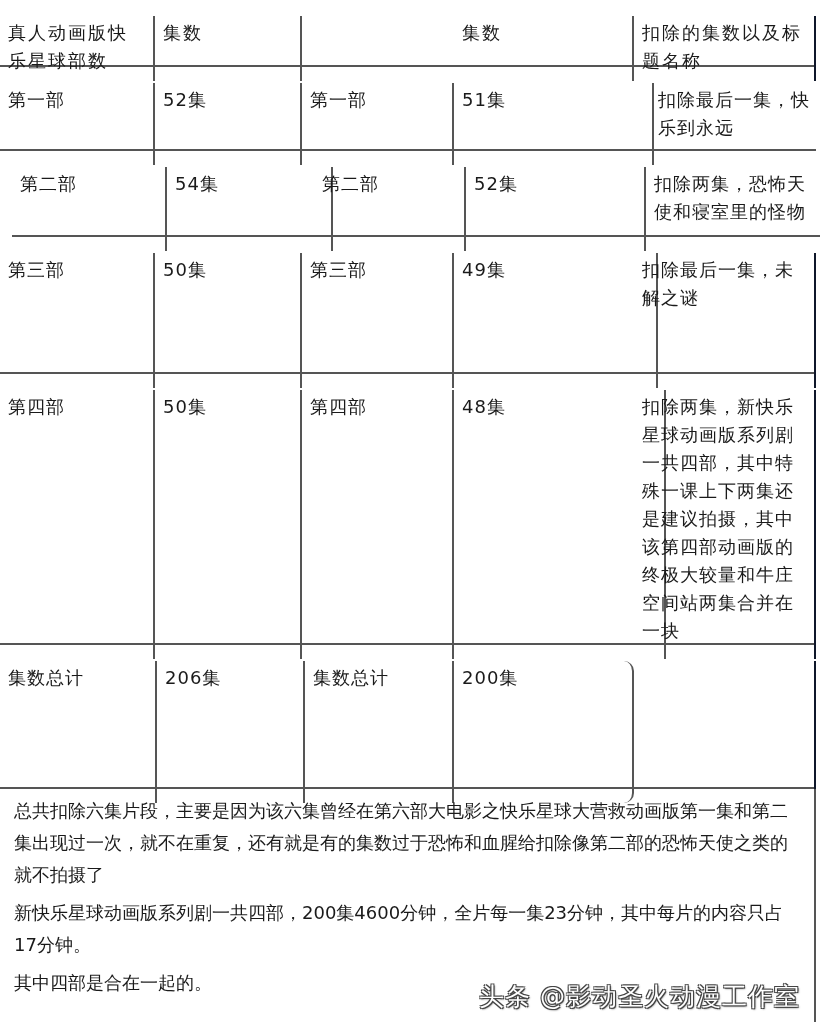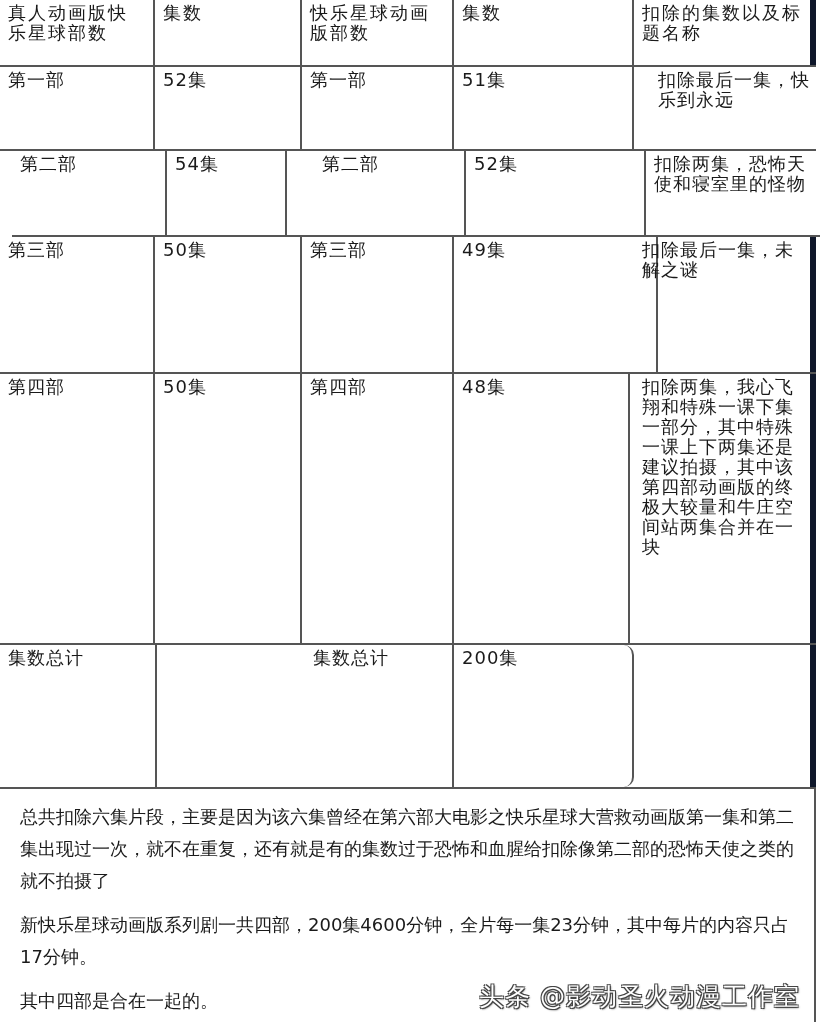--- a/index.html
+++ b/index.html
@@ -4,84 +4,84 @@
 <style>
   html, body { margin: 0; padding: 0; background: #ffffff; }
   body {
     width: 820px; height: 1022px; overflow: hidden; position: relative;
     font-family: "DejaVu Sans", "Liberation Sans", sans-serif;
     color: #1a1a1a;
   }
   .tbl { position: absolute; left: 0; top: 0; width: 816px; }
   .row { position: absolute; left: 0; width: 816px; border-bottom: 2px solid #555; box-sizing: border-box; }
   .cell {
-    position: absolute; top: 0; height: 100%; box-sizing: border-box;
-    padding: 3px 8px 0 8px; font-size: 18px; line-height: 20px; letter-spacing: 1px;
+    position: absolute; top: 16px; height: 100%; box-sizing: border-box;
+    padding: 3px 8px 0 8px; font-size: 18px; line-height: 28px; letter-spacing: 1px;
     border-right: 2px solid #555; overflow: hidden; word-break: break-all;
   }
-  .cell.last { border-right: 6px solid #0f172a; }
+  .cell.last { border-right: 2px solid #0f172a; }
   .hdr .cell { letter-spacing: 2px; }
   .notes {
     position: absolute; left: 0; top: 789px; width: 816px; height: 233px;
     border-right: 2px solid #555; box-sizing: border-box;
     padding: 0 8px; font-size: 18px; line-height: 32px;
   }
-  .notes p { margin: 12px; }
+  .notes p { margin: 6px; }
   .watermark {
     position: absolute; right: 20px; top: 980px;
     font-size: 25px; color: #ffffff; letter-spacing: 1px;
     text-shadow: -1px -1px 0 #444, 1px -1px 0 #444, -1px 1px 0 #444, 1px 1px 0 #444, 1px 1px 2px #333;
   }
 </style>
 </head>
 <body>
 
 <div class="tbl">
   <div class="row hdr" style="top:0;height:67px;">
     <div class="cell" style="left:0;width:155px;">真人动画版快乐星球部数</div>
     <div class="cell" style="left:155px;width:147px;">集数</div>
-    <div class="cell" style="left:302px;width:152px;">快乐星球动画版部数</div>
     <div class="cell" style="left:454px;width:180px;">集数</div>
     <div class="cell last" style="left:634px;width:182px;">扣除的集数以及标题名称</div>
   </div>
 
   <div class="row" style="top:67px;height:84px;">
     <div class="cell" style="left:0;width:155px;">第一部</div>
     <div class="cell" style="left:155px;width:147px;">52集</div>
     <div class="cell" style="left:302px;width:152px;">第一部</div>
-    <div class="cell" style="left:454px;width:180px;">51集</div>
+    <div class="cell" style="left:454px;width:200px;">51集</div>
     <div class="cell last" style="left:634px;width:182px;margin-left:16px;">扣除最后一集，快乐到永远</div>
   </div>
 
   <div class="row" style="top:151px;height:86px;margin-left:12px;">
     <div class="cell" style="left:0;width:155px;">第二部</div>
-    <div class="cell" style="left:155px;width:120px;">54集</div>
+    <div class="cell" style="left:155px;width:166px;">54集</div>
     <div class="cell" style="left:302px;width:152px;">第二部</div>
     <div class="cell" style="left:454px;width:180px;">52集</div>
     <div class="cell last" style="left:634px;width:182px;">扣除两集，恐怖天使和寝室里的怪物</div>
   </div>
 
   <div class="row" style="top:237px;height:137px;">
     <div class="cell" style="left:0;width:155px;">第三部</div>
     <div class="cell" style="left:155px;width:147px;">50集</div>
     <div class="cell" style="left:302px;width:152px;">第三部</div>
     <div class="cell" style="left:454px;width:204px;">49集</div>
     <div class="cell last" style="left:634px;width:182px;">扣除最后一集，未解之谜</div>
   </div>
 
   <div class="row" style="top:374px;height:271px;">
     <div class="cell" style="left:0;width:155px;">第四部</div>
     <div class="cell" style="left:155px;width:147px;">50集</div>
     <div class="cell" style="left:302px;width:152px;">第四部</div>
-    <div class="cell" style="left:454px;width:176px;">48集</div>
-    <div class="cell last" style="left:634px;width:182px;">扣除两集，我心飞翔和特殊一课下集一部分，其中特殊一课上下两集还是建议拍摄，其中该第四部动画版的终极大较量和牛庄空间站两集合并在一块</div>
+    <div class="cell" style="left:454px;width:212px;">48集</div>
+    <div class="cell last" style="left:634px;width:182px;">扣除两集，新快乐星球动画版系列剧一共四部，其中特殊一课上下两集还是建议拍摄，其中该第四部动画版的终极大较量和牛庄空间站两集合并在一块</div>
   </div>
 
   <div class="row" style="top:645px;height:144px;">
     <div class="cell" style="left:0;width:157px;">集数总计</div>
+    <div class="cell" style="left:157px;width:148px;">206集</div>
     <div class="cell" style="left:305px;width:149px;">集数总计</div>
     <div class="cell" style="left:454px;width:180px;border-radius:10px;">200集</div>
     <div class="cell last" style="left:634px;width:182px;"></div>
   </div>
 </div>
 
 <div class="notes">
   <p>总共扣除六集片段，主要是因为该六集曾经在第六部大电影之快乐星球大营救动画版第一集和第二集出现过一次，就不在重复，还有就是有的集数过于恐怖和血腥给扣除像第二部的恐怖天使之类的就不拍摄了</p>
   <p>新快乐星球动画版系列剧一共四部，200集4600分钟，全片每一集23分钟，其中每片的内容只占17分钟。</p>
   <p>其中四部是合在一起的。</p>

